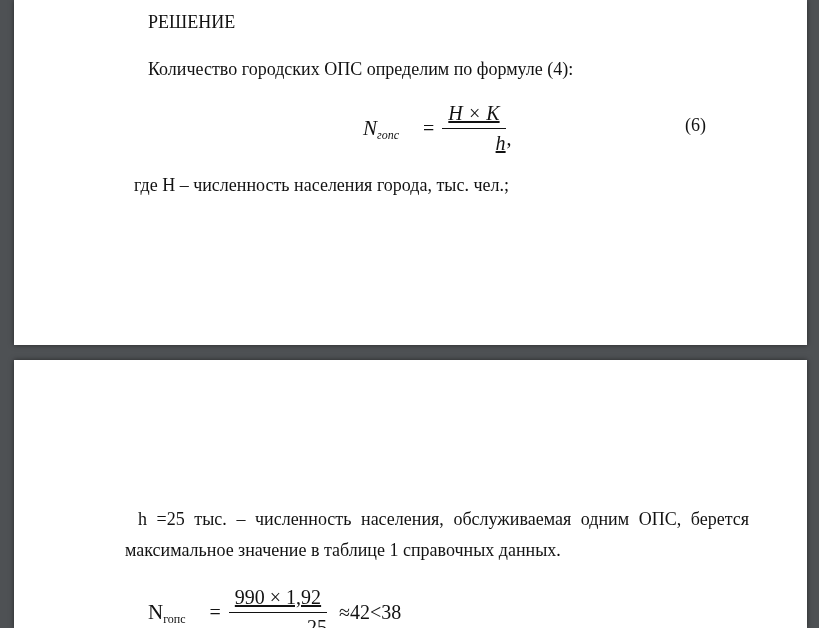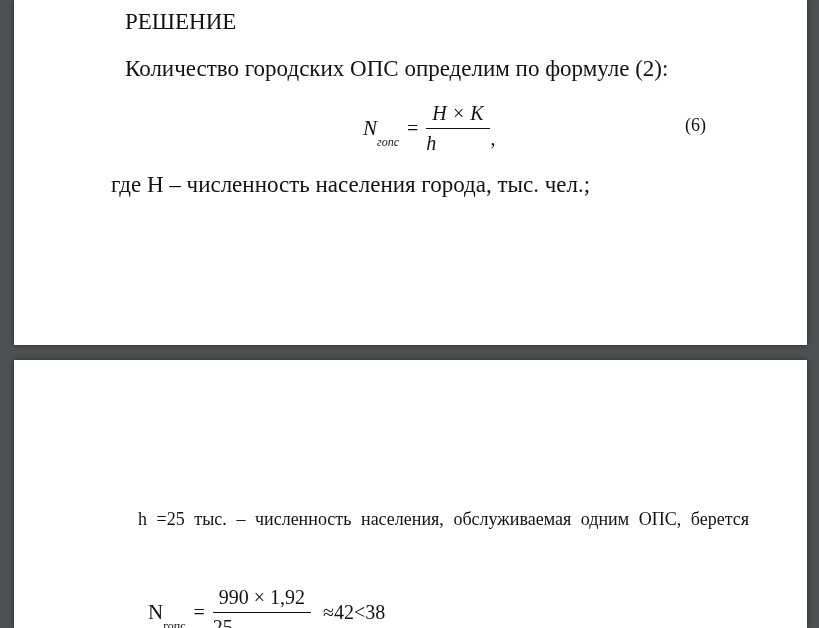--- a/index.html
+++ b/index.html
@@ -16,23 +16,24 @@
     left: 14px;
     width: 793px;
     background: #ffffff;
     box-shadow: 0 0 5px rgba(0,0,0,0.5);
   }
   #page1 { top: 0; height: 345px; }
   #page2 { top: 360px; height: 268px; overflow: hidden; }
 
   .tline {
     position: absolute;
-    font-size: 23px;
+    font-size: 18px;
     line-height: 26px;
     white-space: nowrap;
+    margin-left: 23px;
   }
   .pblock {
     position: absolute;
     left: 111px;
     width: 624px;
     font-size: 18px;
     line-height: 31px;
   }
   .jline {
     text-align: justify;
@@ -45,25 +46,25 @@
   .formula {
     position: absolute;
     display: flex;
     align-items: center;
     font-size: 20px;
   }
   .formula .sym { font-size: 21px; }
   .formula .sub {
     font-size: 12px;
     position: relative;
-    top: 14px;
-    margin-right: 0;
+    top: 7px;
+    margin-right: 16px;
   }
   .formula .eq { margin: 0 8px; }
-  .frac { display: inline-block; text-align: left; }
+  .frac { display: inline-block; text-align: right; text-decoration: underline; }
   .frac .num {
     display: block;
     padding: 0 6px 1px 6px;
     border-bottom: 1.6px solid #121212;
     line-height: 27px;
   }
   .frac .den { display: block; line-height: 27px; padding-top: 1px; }
   .formula .comma { transform: translateY(10px); margin-left: 1px; }
   .formula .result { margin-left: 12px; }
   .it { font-style: italic; }
@@ -73,21 +74,21 @@
     line-height: 26px;
   }
 </style>
 </head>
 <body>
 
 <div class="page" id="page1">
 
   <div class="tline" style="left:111px; top:9px;">РЕШЕНИЕ</div>
 
-  <div class="tline" style="left:111px; top:56px;">Количество городских ОПС определим по формуле (2):</div>
+  <div class="tline" style="left:111px; top:56px;">Количество городских ОПС определим по формуле (4):</div>
 
   <div class="formula" style="left:349px; top:100px;">
     <span class="sym it">N</span>
     <span class="sub it">гопс</span>
     <span class="eq">=</span>
     <span class="frac">
       <span class="num it">H × K</span>
       <span class="den it">h</span>
     </span>
     <span class="comma">,</span>
@@ -97,20 +98,21 @@
 
   <div class="tline" style="left:97px; top:172px;">где Н – численность населения города, тыс. чел.;</div>
 
 </div>
 
 <div class="page" id="page2">
 
 
   <div class="pblock" style="top:144px;">
     <div class="jline">h =25 тыс. – численность населения, обслуживаемая одним ОПС, берется</div>
+    <div class="lline">максимальное значение в таблице 1 справочных данных.</div>
   </div>
 
   <div class="formula" style="left:134px; top:224px;">
     <span class="sym">N</span>
     <span class="sub">гопс</span>
     <span class="eq">=</span>
     <span class="frac">
       <span class="num">990 × 1,92</span>
       <span class="den">25</span>
     </span>

